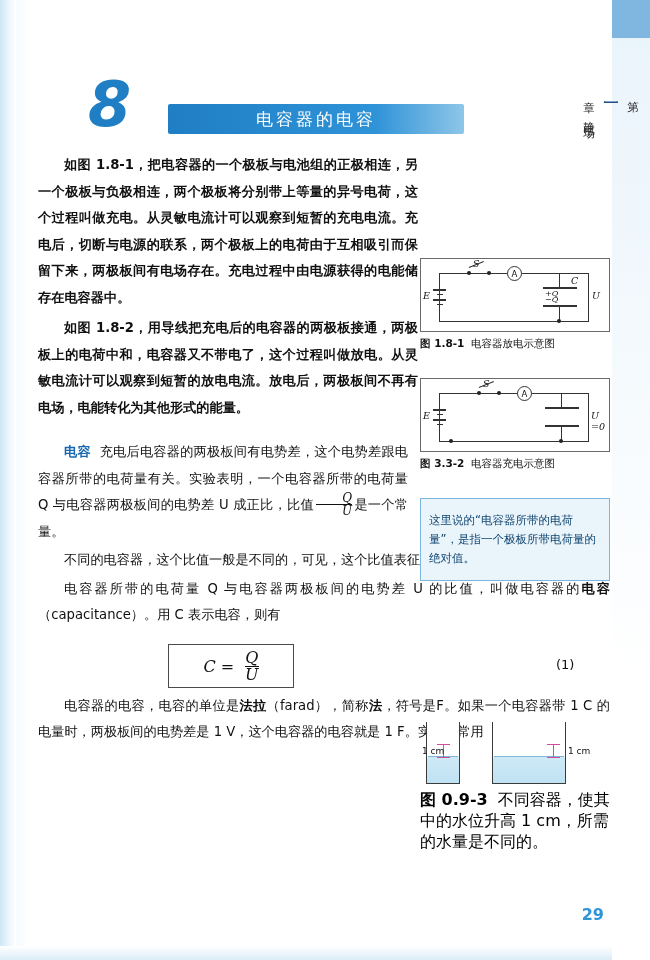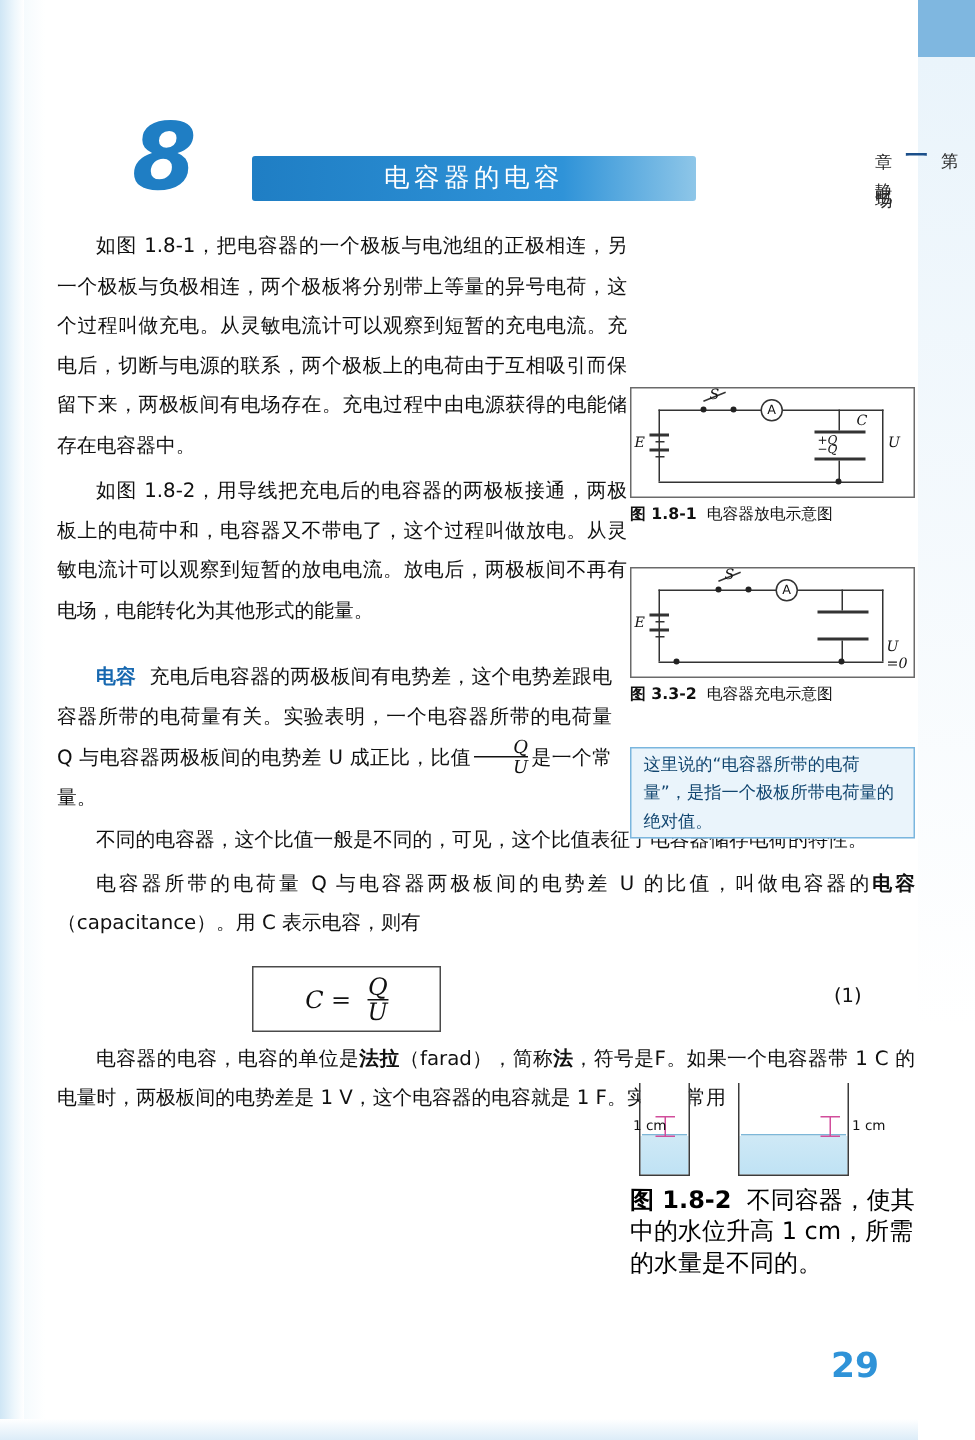--- a/index.html
+++ b/index.html
@@ -72,21 +72,21 @@
     margin:0 0 2px 0;
     font-size:13.2px; line-height:26.5px; color:#101010;
     text-align:justify; text-indent:26px;
     font-family:"DejaVu Sans", sans-serif;
   }
   .kw {
     color:#1768b0; font-weight:bold;
   }
   .bold { font-weight:bold; }
 
-  .para-wrap { width:380px; }
+  .para-wrap { width:380px;font-weight:bold; }
   .para-wrap-wide { width:572px; }
 
   
   .fig {
     position:absolute; width:190px;
   }
   .fig .frame {
     border:1px solid #6a6a6a; background:#ffffff;
     height:74px; position:relative;
   }
@@ -113,21 +113,21 @@
   .plate { position:absolute; background:#333; }
 
   
   .batt { position:absolute; }
   .batt i { position:absolute; background:#333; display:block; }
 
   
   .callout {
     position:absolute; left:420px; top:498px; width:190px;
     border:1px solid #7ab6de; background:#eaf4fb;
-    padding:1px 8px; font-size:11.5px; line-height:19px; color:#10456f;
+    padding:12px 8px; font-size:11.5px; line-height:19px; color:#10456f;
   }
 
   
   .formula-box {
     position:absolute; left:168px; top:644px; width:126px; height:44px;
     border:1px solid #4a4a4a; background:#fff;
   }
   .formula-box .inner {
     display:flex; align-items:center; justify-content:center; height:100%;
     font-family:"DejaVu Serif", serif; font-style:italic; font-size:16px; color:#111;
@@ -161,22 +161,22 @@
   .wline { position:absolute; left:0; right:0; border-top:1.3px solid #7db7d8; }
   .dim {
     position:absolute; font-size:9px; color:#111;
     font-family:"DejaVu Sans", sans-serif;
   }
   .dimline { position:absolute; width:1.2px; background:#d14d9b; }
   .dimtick { position:absolute; height:1.2px; background:#d14d9b; }
 
   
   .pageno {
-    position:absolute; right:64px; bottom:36px;
-    font-size:23px; color:#2f93d8; font-weight:bold;
+    position:absolute; right:46px; bottom:36px;
+    font-size:16px; color:#2f93d8; font-weight:bold;
     font-family:"DejaVu Sans", sans-serif;
   }
 </style>
 </head>
 <body>
 
 <div id="page">
 
   <div class="left-edge"></div>
   <div class="bottom-edge"></div>
@@ -287,21 +287,21 @@
       <span class="sw-label" style="left:62px; top:-1px;">S</span>
 
       <div class="meter" style="left:96px; top:7px;">
         <span>A</span>
       </div>
 
       <div class="plate" style="left:124px; top:28px; width:34px; height:1.8px;"></div>
       <div class="plate" style="left:124px; top:46px; width:34px; height:1.8px;"></div>
       <div class="wire v" style="left:140px; top:14px; height:14px;"></div>
       <div class="wire v" style="left:140px; top:48px; height:14px;"></div>
-      <span class="cap-label" style="left:170px; top:47px;">U =0</span>
+      <span class="cap-label" style="left:170px; top:31px;">U =0</span>
       <div class="node" style="left:138px; top:60px;"></div>
       <div class="node" style="left:28px; top:60px;"></div>
     </div>
     <div class="cap">
       <b>图 3.3-2</b>&nbsp;&nbsp;<span>电容器充电示意图</span>
     </div>
   </div>
 
   <div class="callout">
     <span>这里说的“电容器所带的电荷量”，是指一个极板所带电荷量的绝对值。</span>
@@ -331,18 +331,18 @@
       <div class="dim" style="left:2px; top:32px;">1 cm</div>
 
       <div class="bk" style="left:72px; width:74px; height:62px;"></div>
       <div class="wline" style="left:74px; width:70px; top:42px;"></div>
       <div class="dimline" style="left:133px; top:30px; height:14px;"></div>
       <div class="dimtick" style="left:127px; top:30px; width:13px;"></div>
       <div class="dimtick" style="left:127px; top:43px; width:13px;"></div>
       <div class="dim" style="left:148px; top:32px;">1 cm</div>
     </div>
     <div class="cap" style="width:196px">
-      <b>图 1.8-2</b>&nbsp;&nbsp;<span>不同容器，使其中的水位升高 1 cm，所需的水量是不同的。</span>
+      <b>图 0.9-3</b>&nbsp;&nbsp;<span>不同容器，使其中的水位升高 1 cm，所需的水量是不同的。</span>
     </div>
   </div>
 
   <div class="pageno">29</div>
 </div>
 
 </body></html>

